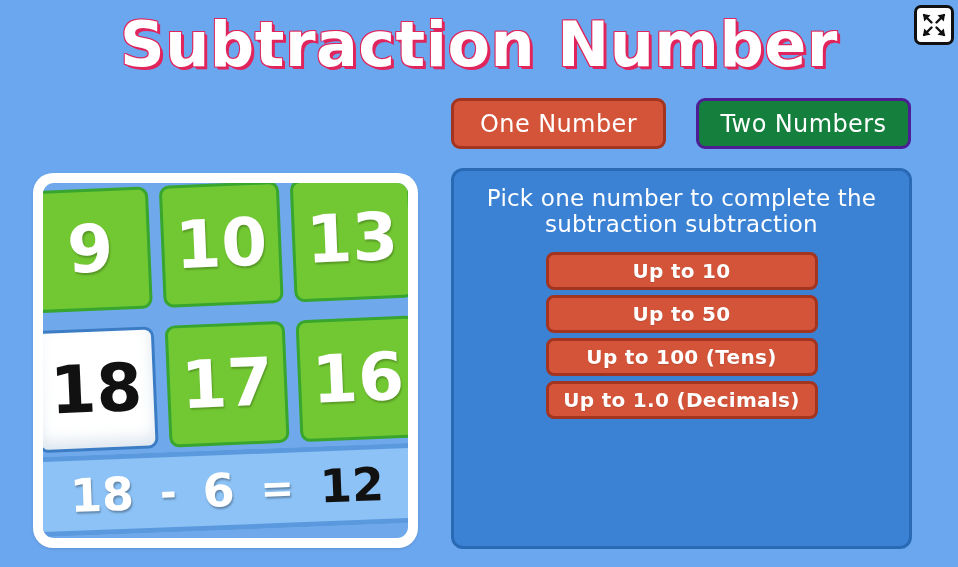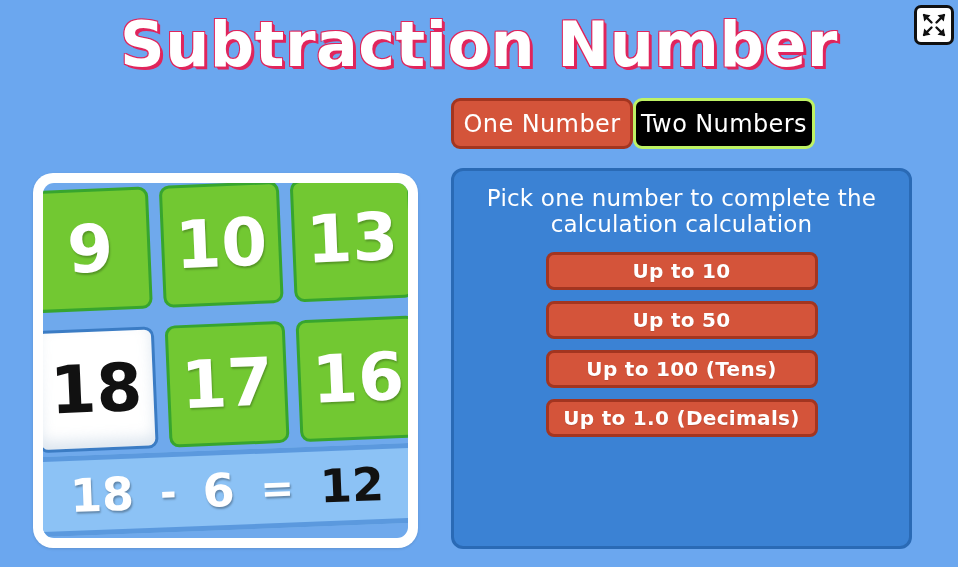--- a/index.html
+++ b/index.html
@@ -57,21 +57,21 @@
        1px -1px 0 #e0255c,
       -1px  1px 0 #e0255c;
     white-space: nowrap;
   }
 
   
   .tabs {
     position: absolute;
     top: 98px;
     left: 451px;
-    width: 364px;
+    width: 460px;
     display: flex;
     justify-content: space-between;
   }
   .tab {
     width: 215px;
     height: 51px;
     border-radius: 9px;
     box-sizing: border-box;
     display: flex;
     align-items: center;
@@ -80,22 +80,22 @@
     color: #ffffff;
     letter-spacing: 0.4px;
     cursor: pointer;
     user-select: none;
   }
   .tab-one {
     background: #d4543a;
     border: 3px solid #a33520;
   }
   .tab-two {
-    background: #000000;
-    border: 3px solid #bef264;
+    background: #15803d;
+    border: 3px solid #4c1d95;
   }
 
   
   .preview-card {
     position: absolute;
     left: 33px;
     top: 173px;
     width: 385px;
     height: 375px;
     background: #ffffff;
@@ -207,21 +207,21 @@
     color: #ffffff;
     font-size: 23px;
     line-height: 1.15;
     letter-spacing: 0.2px;
   }
   .panel-heading span { display: block; }
   .option-list {
     display: flex;
     flex-direction: column;
     align-items: center;
-    gap: 11px;
+    gap: 5px;
   }
   .option-button {
     width: 272px;
     height: 38px;
     background: #d4543a;
     border: 3px solid #a33520;
     border-radius: 8px;
     box-sizing: border-box;
     display: flex;
     align-items: center;
@@ -305,21 +305,21 @@
         <span class="eq-part eq-white eq-op">=</span>
         <span class="eq-part eq-black">12</span>
       </div>
 
     </div>
   </div>
 
   <div class="options-panel">
     <div class="panel-heading">
       <span>Pick one number to complete the</span>
-      <span>calculation calculation</span>
+      <span>subtraction subtraction</span>
     </div>
     <div class="option-list">
       <div class="option-button">
         <span>Up to 10</span>
       </div>
       <div class="option-button">
         <span>Up to 50</span>
       </div>
       <div class="option-button">
         <span>Up to 100 (Tens)</span>

